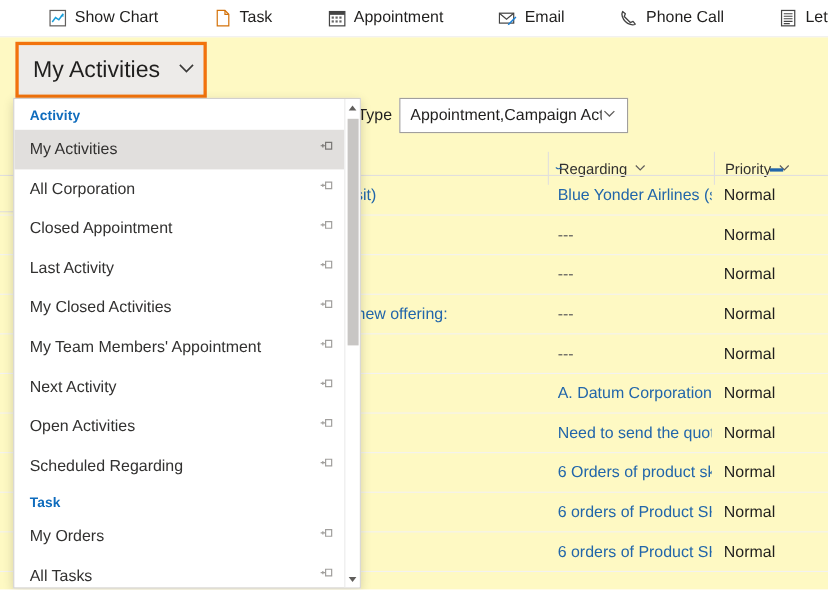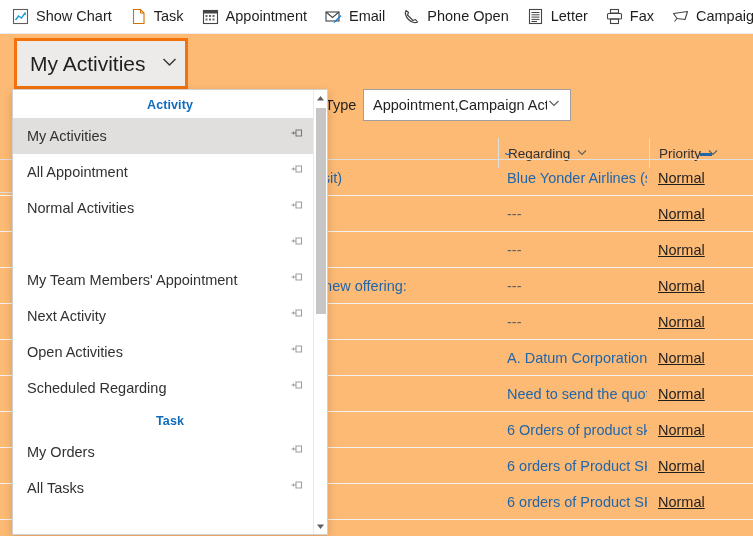--- a/index.html
+++ b/index.html
@@ -27,40 +27,41 @@
     border-bottom: 1px solid #edebe9;
     box-sizing: border-box;
   }
   .cmd-item {
     display: flex;
     align-items: center;
     height: 34px;
     padding: 0 9px;
     cursor: pointer;
     white-space: nowrap;
+    margin-left: 32px;
   }
   .cmd-item:first-child { padding-left: 12px; }
   .cmd-icon {
     width: 17px; height: 17px;
     margin-right: 7px;
     flex: 0 0 auto;
     display: block;
   }
   .cmd-label {
     font-size: 14.5px;
     color: #201f1e;
     line-height: 1;
   }
 
   
   .gridarea {
     position: absolute;
     left: 0; top: 34px;
     width: 753px; height: 502px;
-    background: #fdba74;
+    background: #fef9c3;
     overflow: hidden;
   }
   .filterrow {
     position: absolute;
     left: 0; top: 52px;
     width: 753px; height: 44px;
   }
   .filter-label {
     position: absolute;
     left: 325px; top: 11px;
@@ -126,21 +127,21 @@
     display: flex;
     align-items: center;
     font-size: 14.5px;
     overflow: hidden;
     white-space: nowrap;
     box-sizing: border-box;
   }
   .cell-subject { left: 200px; width: 292px; color: #2266aa; cursor: pointer; }
   .cell-regarding { left: 507px; width: 140px; color: #2266aa; cursor: pointer; }
   .cell-regarding.dim { color: #605e5c; cursor: default; }
-  .cell-priority { left: 658px; width: 95px; color: #201f1e; text-decoration: underline; }
+  .cell-priority { left: 658px; width: 95px; color: #201f1e; }
 
   .partialrow {
     position: absolute;
     left: 0; top: 118px;
     width: 753px; height: 8px;
     border-bottom: 1px solid #e1dfdd;
     box-sizing: border-box;
     overflow: hidden;
   }
   .partialrow .ghost {
@@ -199,21 +200,20 @@
     box-shadow: 0 3px 9px rgba(0,0,0,0.16);
     box-sizing: border-box;
     z-index: 40;
     overflow: hidden;
   }
   .dd-scrollview {
     position: absolute;
     left: 0; top: 0;
     width: 300px; height: 444px;
     overflow: hidden;
-    text-align: center;
   }
   .dd-group {
     font-size: 12.5px;
     font-weight: bold;
     color: #0f6cbd;
     padding: 8px 0 6px 14px;
     letter-spacing: 0.1px;
   }
   .dd-item {
     position: relative;
@@ -319,21 +319,21 @@
       </span>
       <span class="cmd-label">Email</span>
     </div>
 
     <div class="cmd-item">
       <span class="cmd-icon">
         <svg width="17" height="17" viewBox="0 0 17 17">
           <path d="M3 2.5 C1.5 5 3 9 5.5 11.5 C8 14 12 15.5 14.5 14 L12.5 11.5 L10 12.5 L4.5 7 L5.5 4.5 z" fill="none" stroke="#444" stroke-width="1.2" stroke-linejoin="round"></path>
         </svg>
       </span>
-      <span class="cmd-label">Phone Open</span>
+      <span class="cmd-label">Phone Call</span>
     </div>
 
     <div class="cmd-item">
       <span class="cmd-icon">
         <svg width="17" height="17" viewBox="0 0 17 17">
           <rect x="2.5" y="1.5" width="12" height="14" fill="none" stroke="#444" stroke-width="1.1"></rect>
           <g stroke="#444" stroke-width="1">
             <line x1="4.5" y1="4.5" x2="12.5" y2="4.5"></line>
             <line x1="4.5" y1="6.8" x2="12.5" y2="6.8"></line>
             <line x1="4.5" y1="9.1" x2="12.5" y2="9.1"></line>
@@ -481,44 +481,57 @@
           <svg width="14" height="14" viewBox="0 0 14 14">
               <g fill="none" stroke="#797775" stroke-width="1.1">
                 <path d="M6 2.5 h5.5 v6 h-5.5 z"></path>
                 <line x1="6" y1="5.5" x2="1.5" y2="5.5"></line>
                 <line x1="3.5" y1="4" x2="3.5" y2="7"></line>
               </g>
             </svg>
         </span>
       </div>
       <div class="dd-item">
-        <span>All Appointment</span>
-        <span class="pin">
-          <svg width="14" height="14" viewBox="0 0 14 14">
-              <g fill="none" stroke="#a19f9d" stroke-width="1.1">
-                <path d="M6 2.5 h5.5 v6 h-5.5 z"></path>
-                <line x1="6" y1="5.5" x2="1.5" y2="5.5"></line>
-                <line x1="3.5" y1="4" x2="3.5" y2="7"></line>
-              </g>
-            </svg>
-        </span>
-      </div>
-      <div class="dd-item">
-        <span>Normal Activities</span>
-        <span class="pin">
-          <svg width="14" height="14" viewBox="0 0 14 14">
-              <g fill="none" stroke="#a19f9d" stroke-width="1.1">
-                <path d="M6 2.5 h5.5 v6 h-5.5 z"></path>
-                <line x1="6" y1="5.5" x2="1.5" y2="5.5"></line>
-                <line x1="3.5" y1="4" x2="3.5" y2="7"></line>
-              </g>
-            </svg>
-        </span>
-      </div>
-      <div class="dd-item">
+        <span>All Corporation</span>
+        <span class="pin">
+          <svg width="14" height="14" viewBox="0 0 14 14">
+              <g fill="none" stroke="#a19f9d" stroke-width="1.1">
+                <path d="M6 2.5 h5.5 v6 h-5.5 z"></path>
+                <line x1="6" y1="5.5" x2="1.5" y2="5.5"></line>
+                <line x1="3.5" y1="4" x2="3.5" y2="7"></line>
+              </g>
+            </svg>
+        </span>
+      </div>
+      <div class="dd-item">
+        <span>Closed Appointment</span>
+        <span class="pin">
+          <svg width="14" height="14" viewBox="0 0 14 14">
+              <g fill="none" stroke="#a19f9d" stroke-width="1.1">
+                <path d="M6 2.5 h5.5 v6 h-5.5 z"></path>
+                <line x1="6" y1="5.5" x2="1.5" y2="5.5"></line>
+                <line x1="3.5" y1="4" x2="3.5" y2="7"></line>
+              </g>
+            </svg>
+        </span>
+      </div>
+      <div class="dd-item">
+        <span>Last Activity</span>
+        <span class="pin">
+          <svg width="14" height="14" viewBox="0 0 14 14">
+              <g fill="none" stroke="#a19f9d" stroke-width="1.1">
+                <path d="M6 2.5 h5.5 v6 h-5.5 z"></path>
+                <line x1="6" y1="5.5" x2="1.5" y2="5.5"></line>
+                <line x1="3.5" y1="4" x2="3.5" y2="7"></line>
+              </g>
+            </svg>
+        </span>
+      </div>
+      <div class="dd-item">
+        <span>My Closed Activities</span>
         <span class="pin">
           <svg width="14" height="14" viewBox="0 0 14 14">
               <g fill="none" stroke="#a19f9d" stroke-width="1.1">
                 <path d="M6 2.5 h5.5 v6 h-5.5 z"></path>
                 <line x1="6" y1="5.5" x2="1.5" y2="5.5"></line>
                 <line x1="3.5" y1="4" x2="3.5" y2="7"></line>
               </g>
             </svg>
         </span>
       </div>

